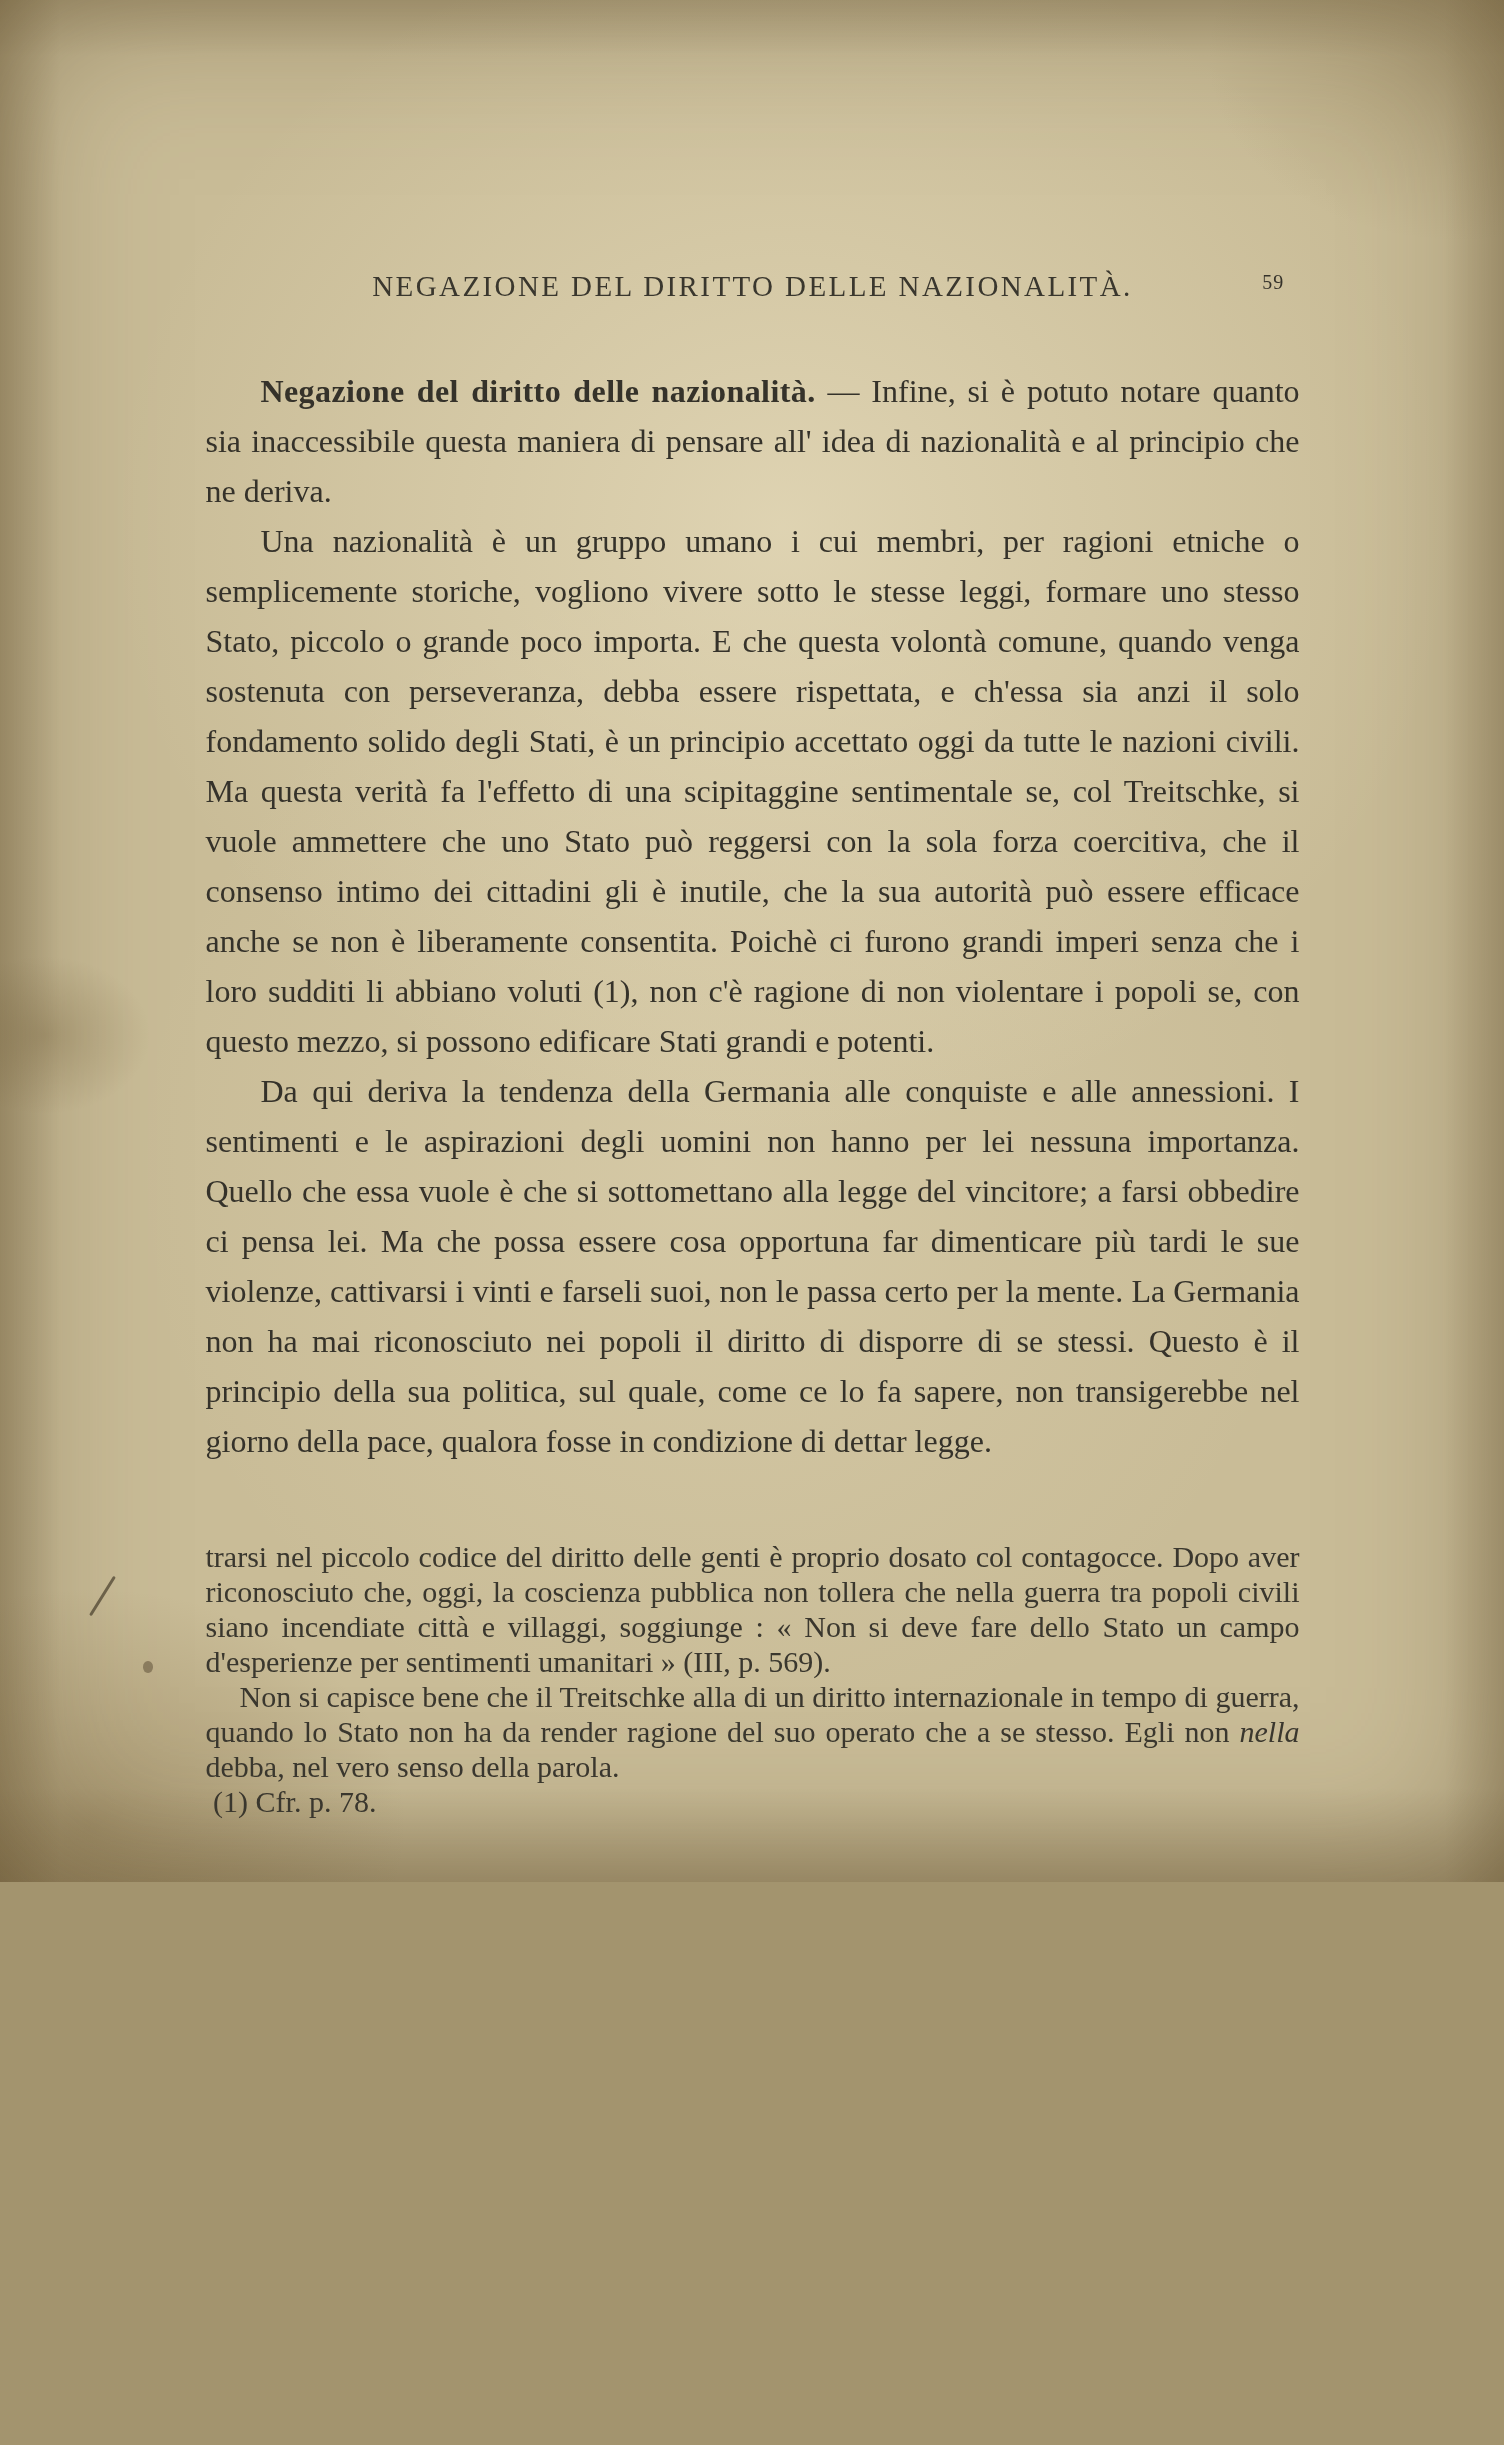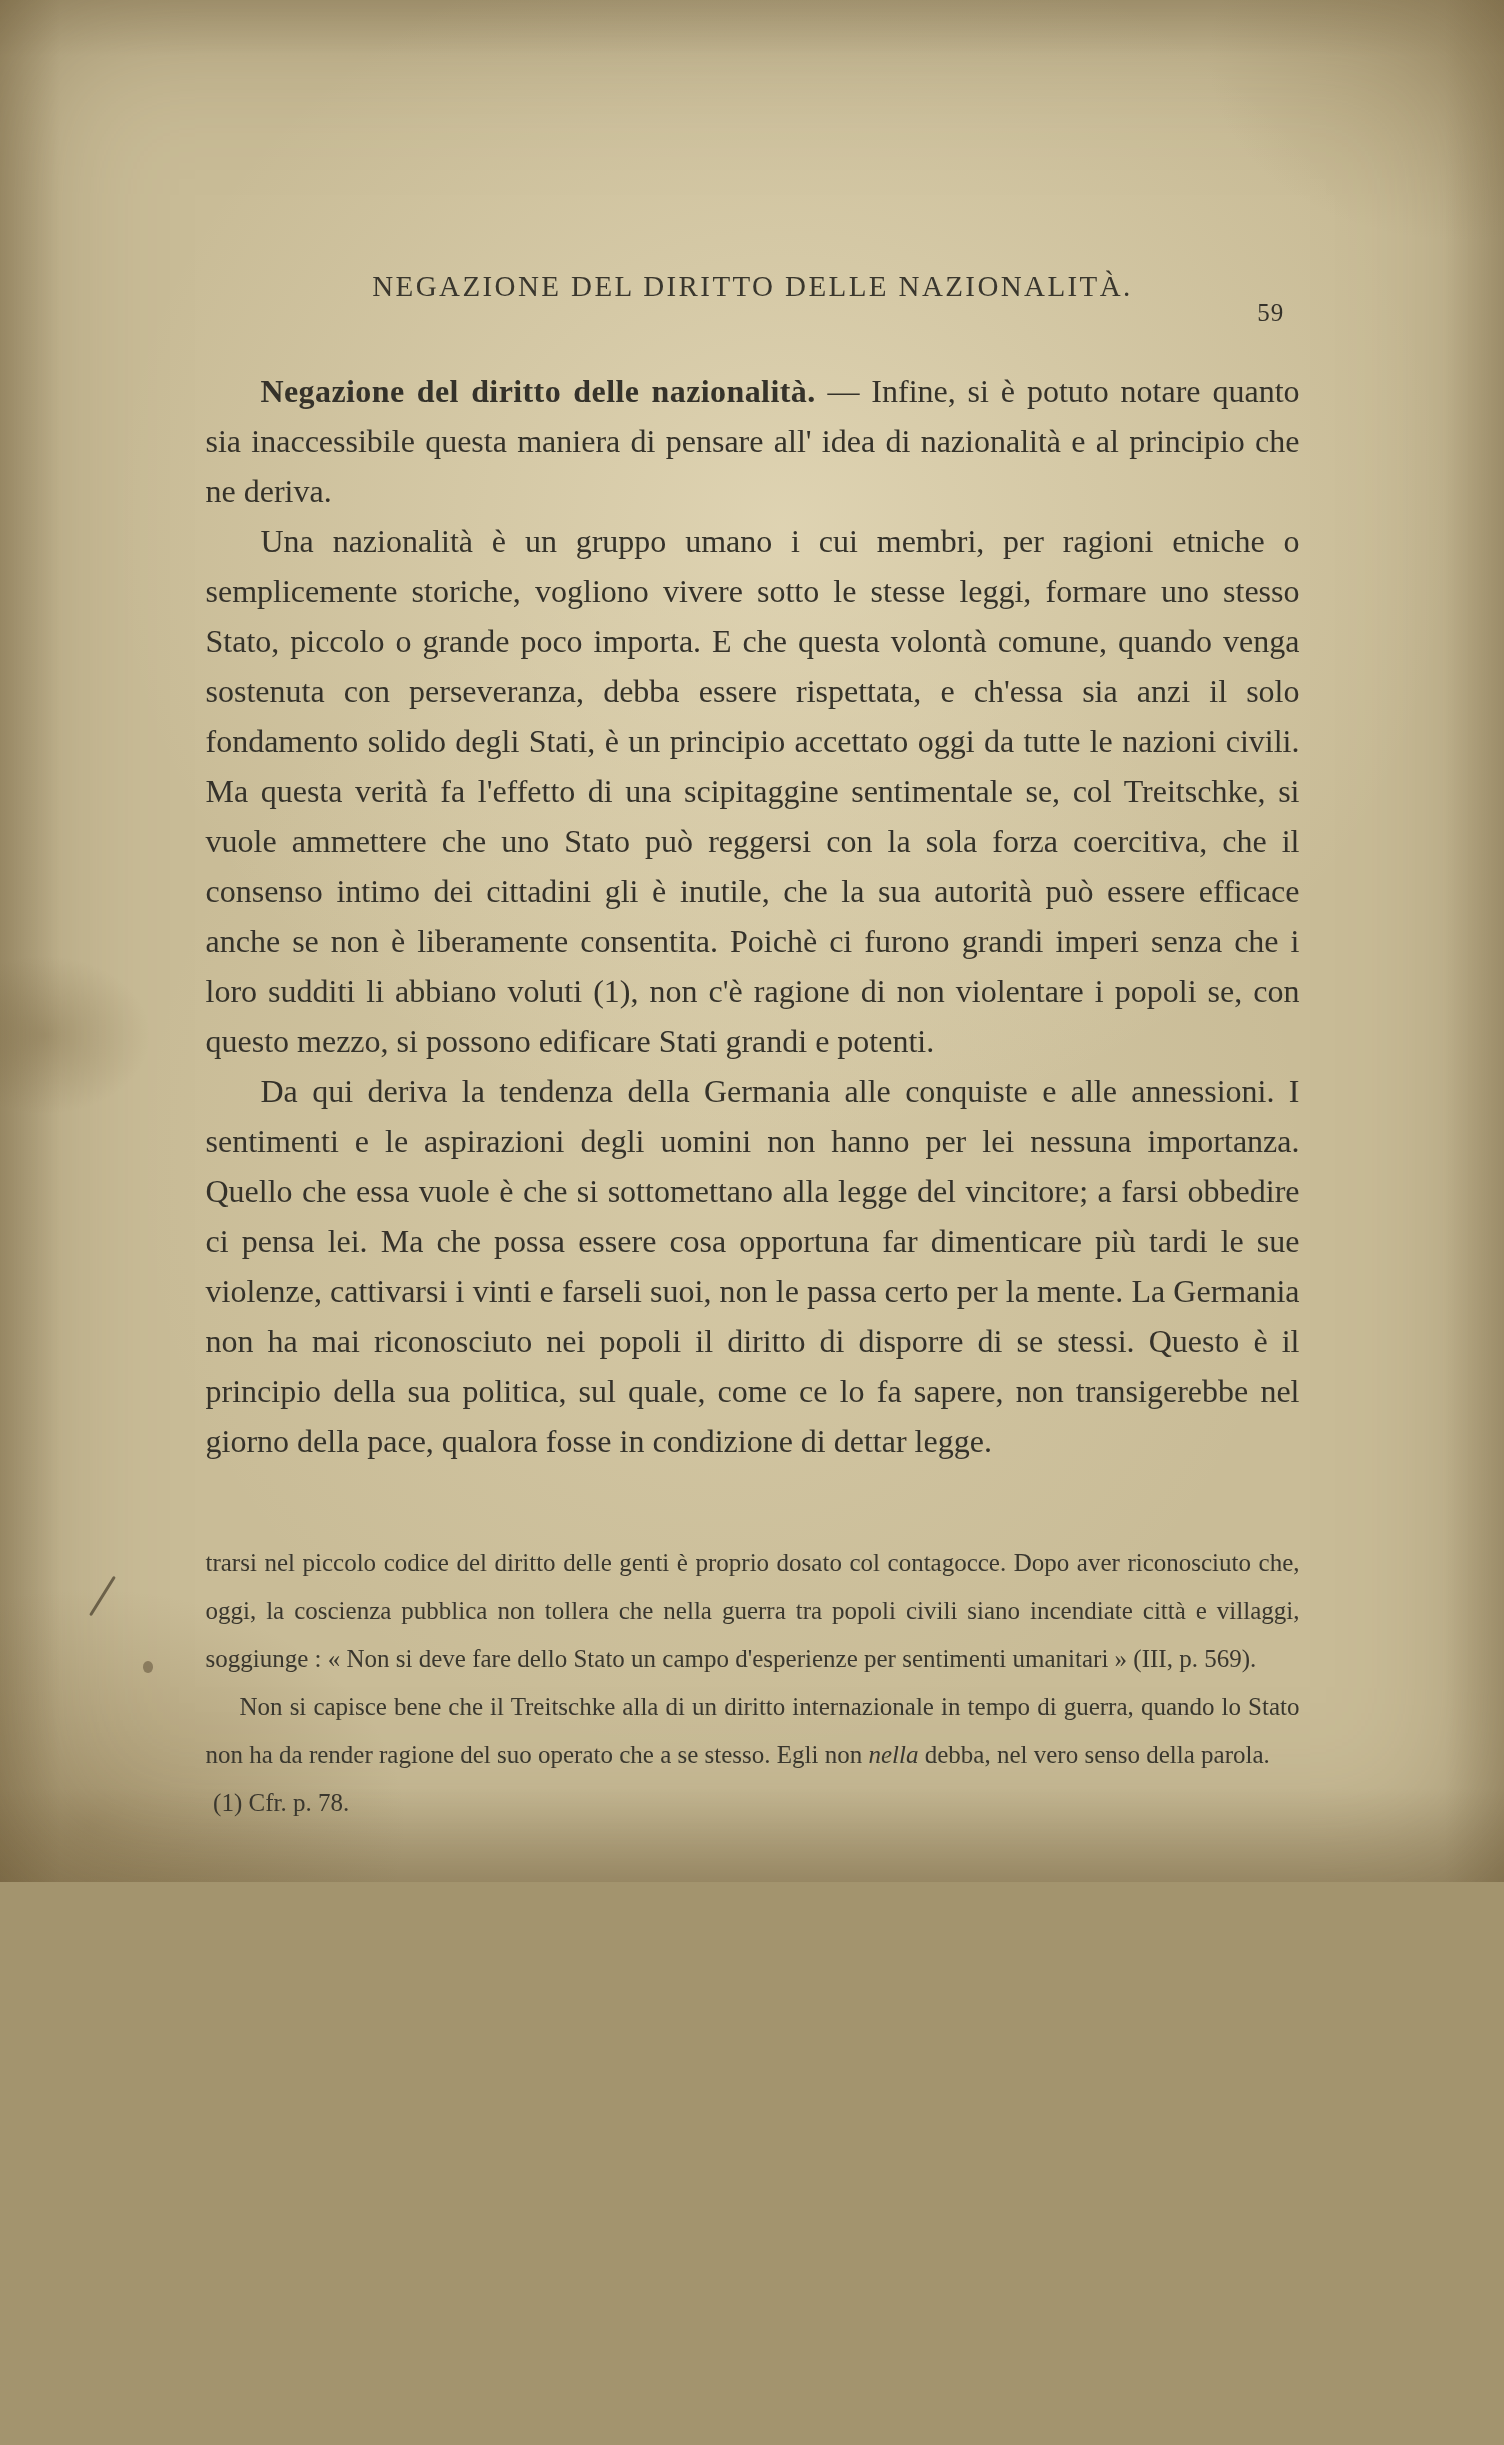--- a/index.html
+++ b/index.html
@@ -41,40 +41,39 @@
     display: block;
     text-align: center;
     font-size: 29px;
     letter-spacing: 2.4px;
     color: #3a372e;
   }
   .head-number {
     position: absolute;
     right: 15.3px;
     top: 1px;
-    font-size: 25px;
+    font-size: 20px;
     letter-spacing: 1px;
-    margin-top: 28px;
   }
   .text-block {
     font-size: 32px;
     line-height: 50px;
     text-align: justify;
     text-justify: inter-word;
   }
   .para { margin: 0; }
   .indent { text-indent: 55px; }
   .lead {
     font-weight: bold;
     letter-spacing: 0.4px;
   }
   .footnotes {
     margin-top: 73px;
-    font-size: 25px;
-    line-height: 48px;
+    font-size: 30px;
+    line-height: 35px;
     text-align: justify;
     color: #3a372e;
   }
   .fn { margin: 0; }
   .fn-indent { text-indent: 34px; }
   .fn-ref { text-indent: 7.6px; }
   .artifact { position: absolute; pointer-events: none; }
   .artifact-1 {
     left: 101px; top: 1573px;
     width: 2.9px; height: 46px;

